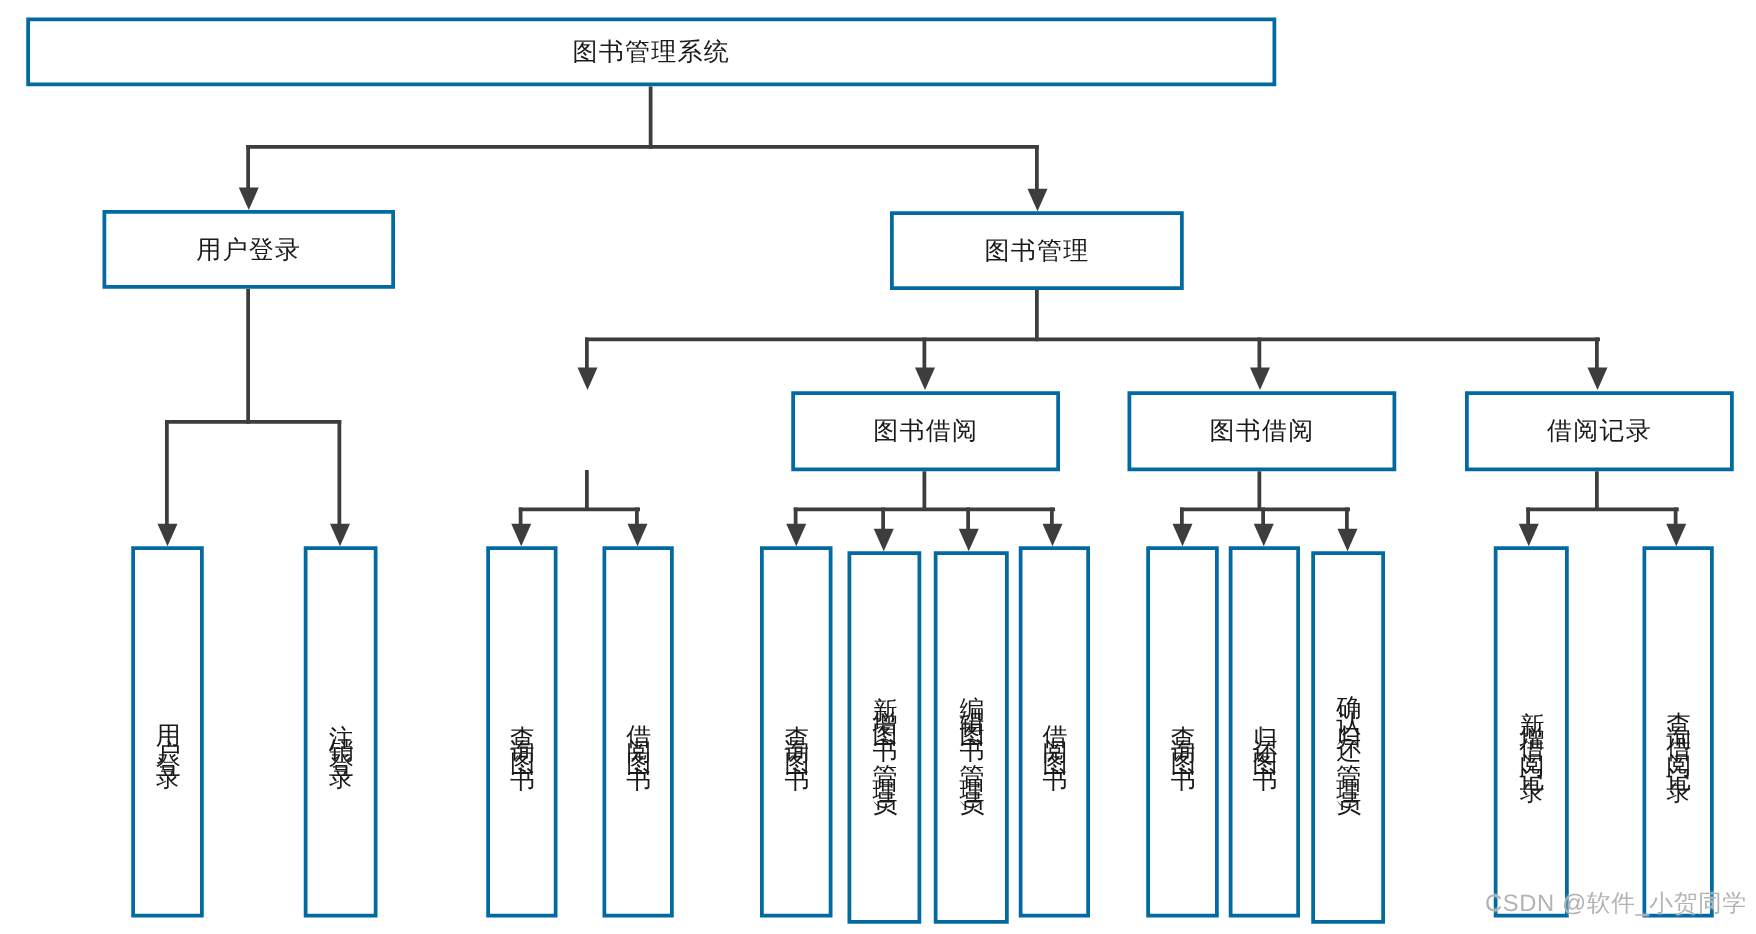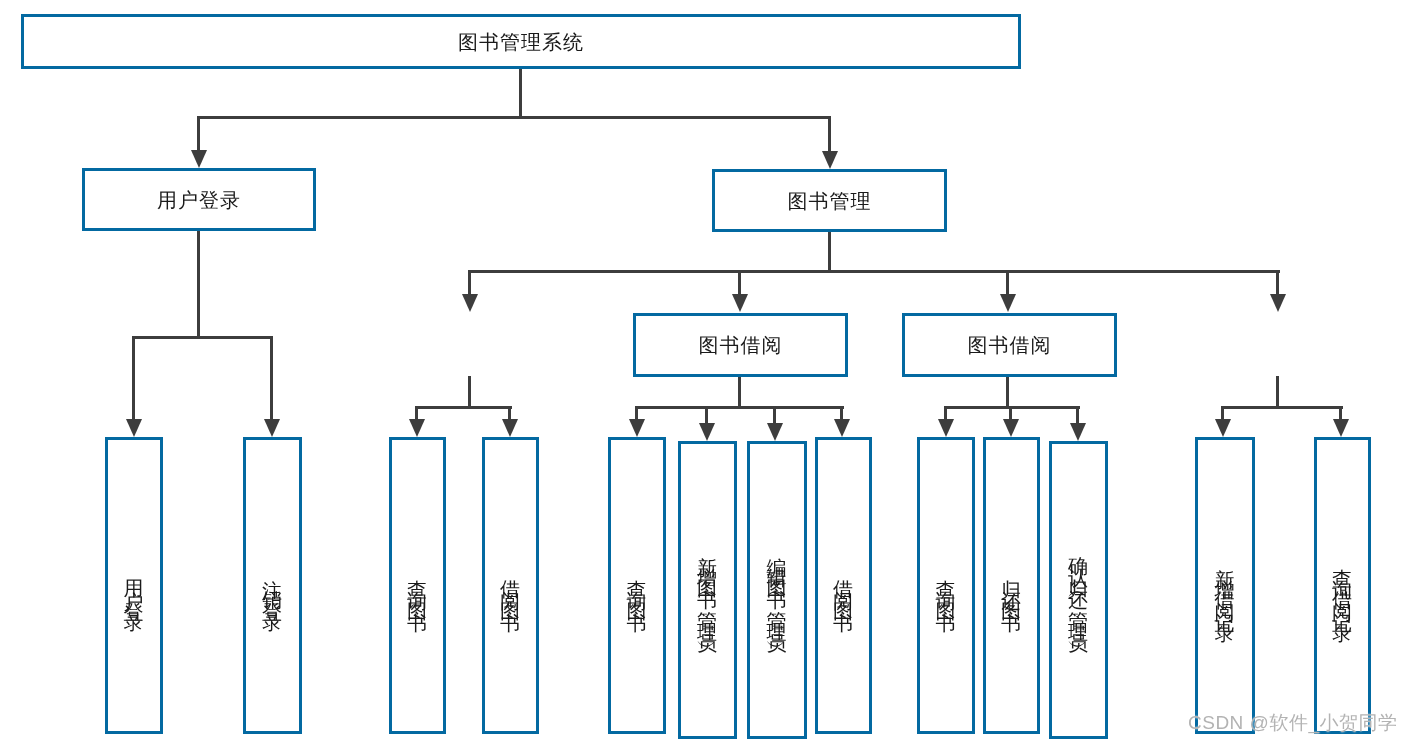--- a/index.html
+++ b/index.html
@@ -99,20 +99,21 @@
 
   <div class="box" style="left:82px;top:168px;width:234px;height:63px">用户登录</div>
 
   <div class="box" style="left:712px;top:169px;width:235px;height:63px">图书管理</div>
 
 
   <div class="box" style="left:633px;top:313px;width:215px;height:64px">图书借阅</div>
 
   <div class="box" style="left:902px;top:313px;width:215px;height:64px">图书借阅</div>
 
+  <div class="box" style="left:1172px;top:313px;width:215px;height:64px">借阅记录</div>
 
   <div class="box vbox" style="left:105px;top:437px;width:58px;height:297px">用户登录</div>
 
   <div class="box vbox" style="left:243px;top:437px;width:59px;height:297px">注销登录</div>
 
   <div class="box vbox" style="left:389px;top:437px;width:57px;height:297px">查询图书</div>
 
   <div class="box vbox" style="left:482px;top:437px;width:57px;height:297px">借阅图书</div>
 
   <div class="box vbox" style="left:608px;top:437px;width:58px;height:297px">查询图书</div>

